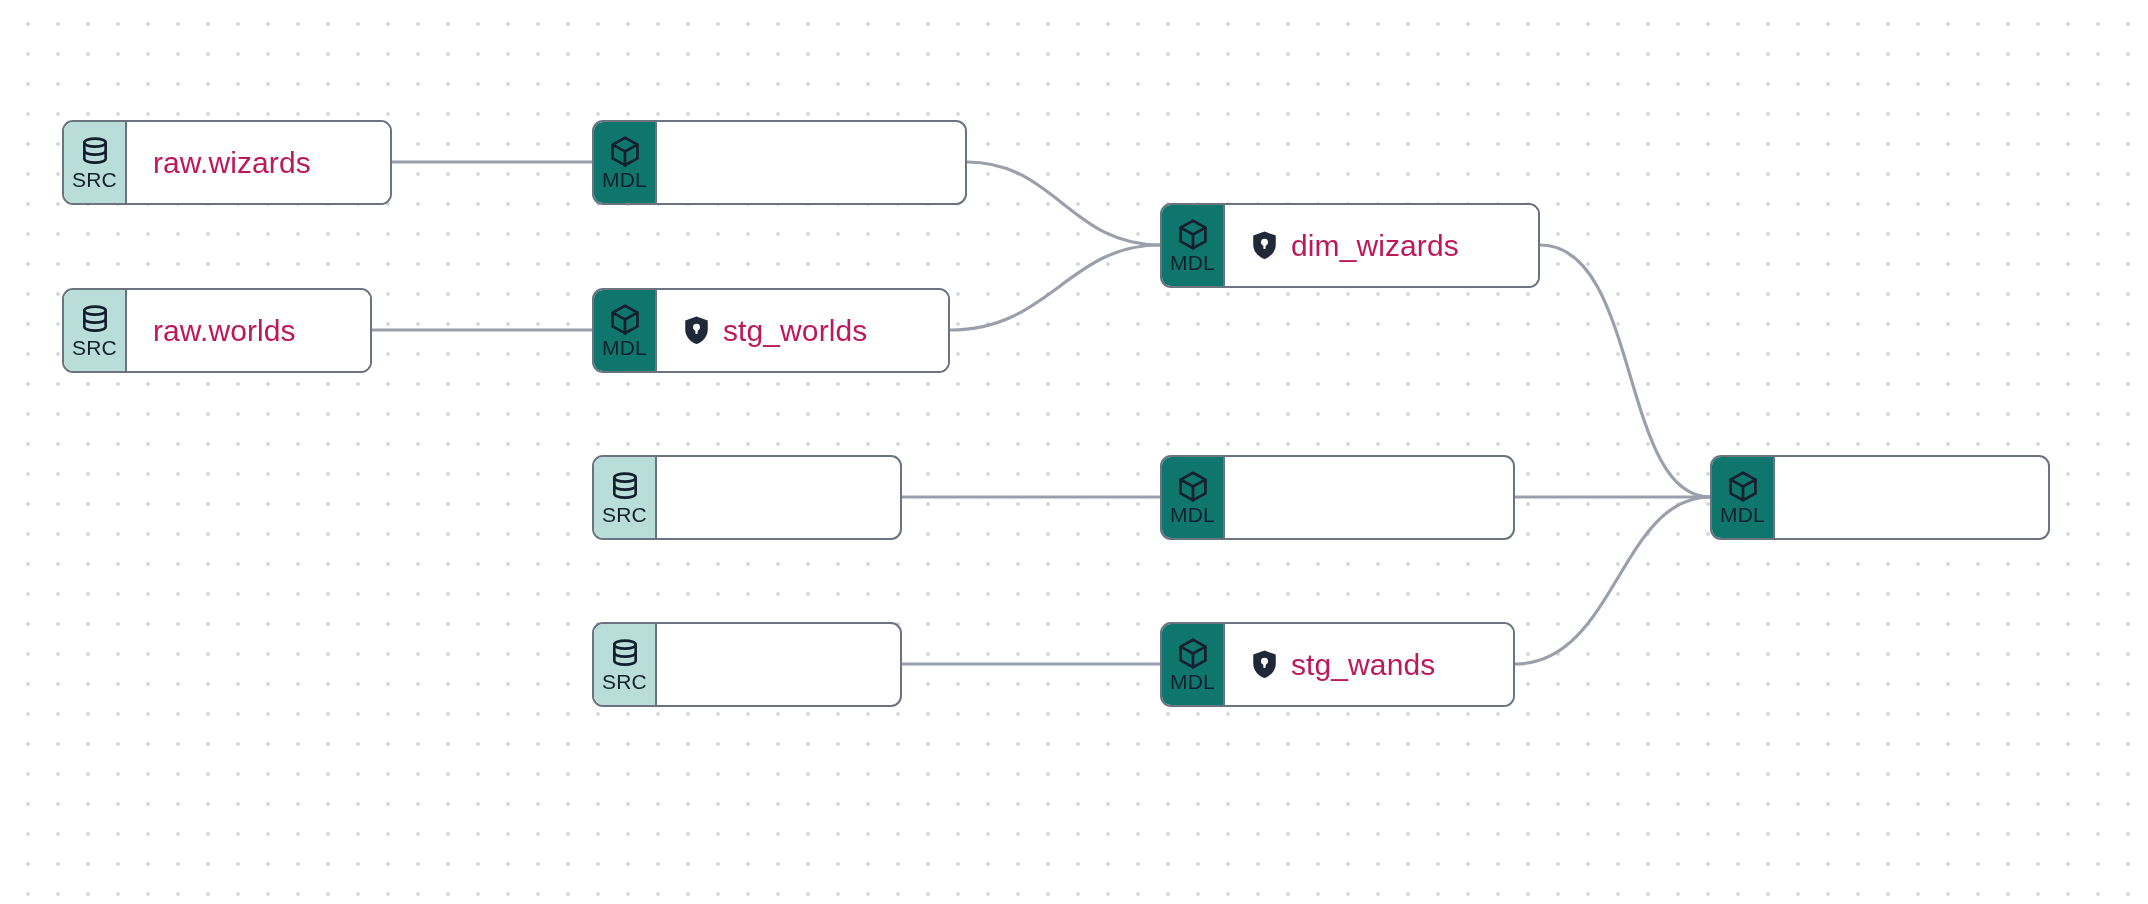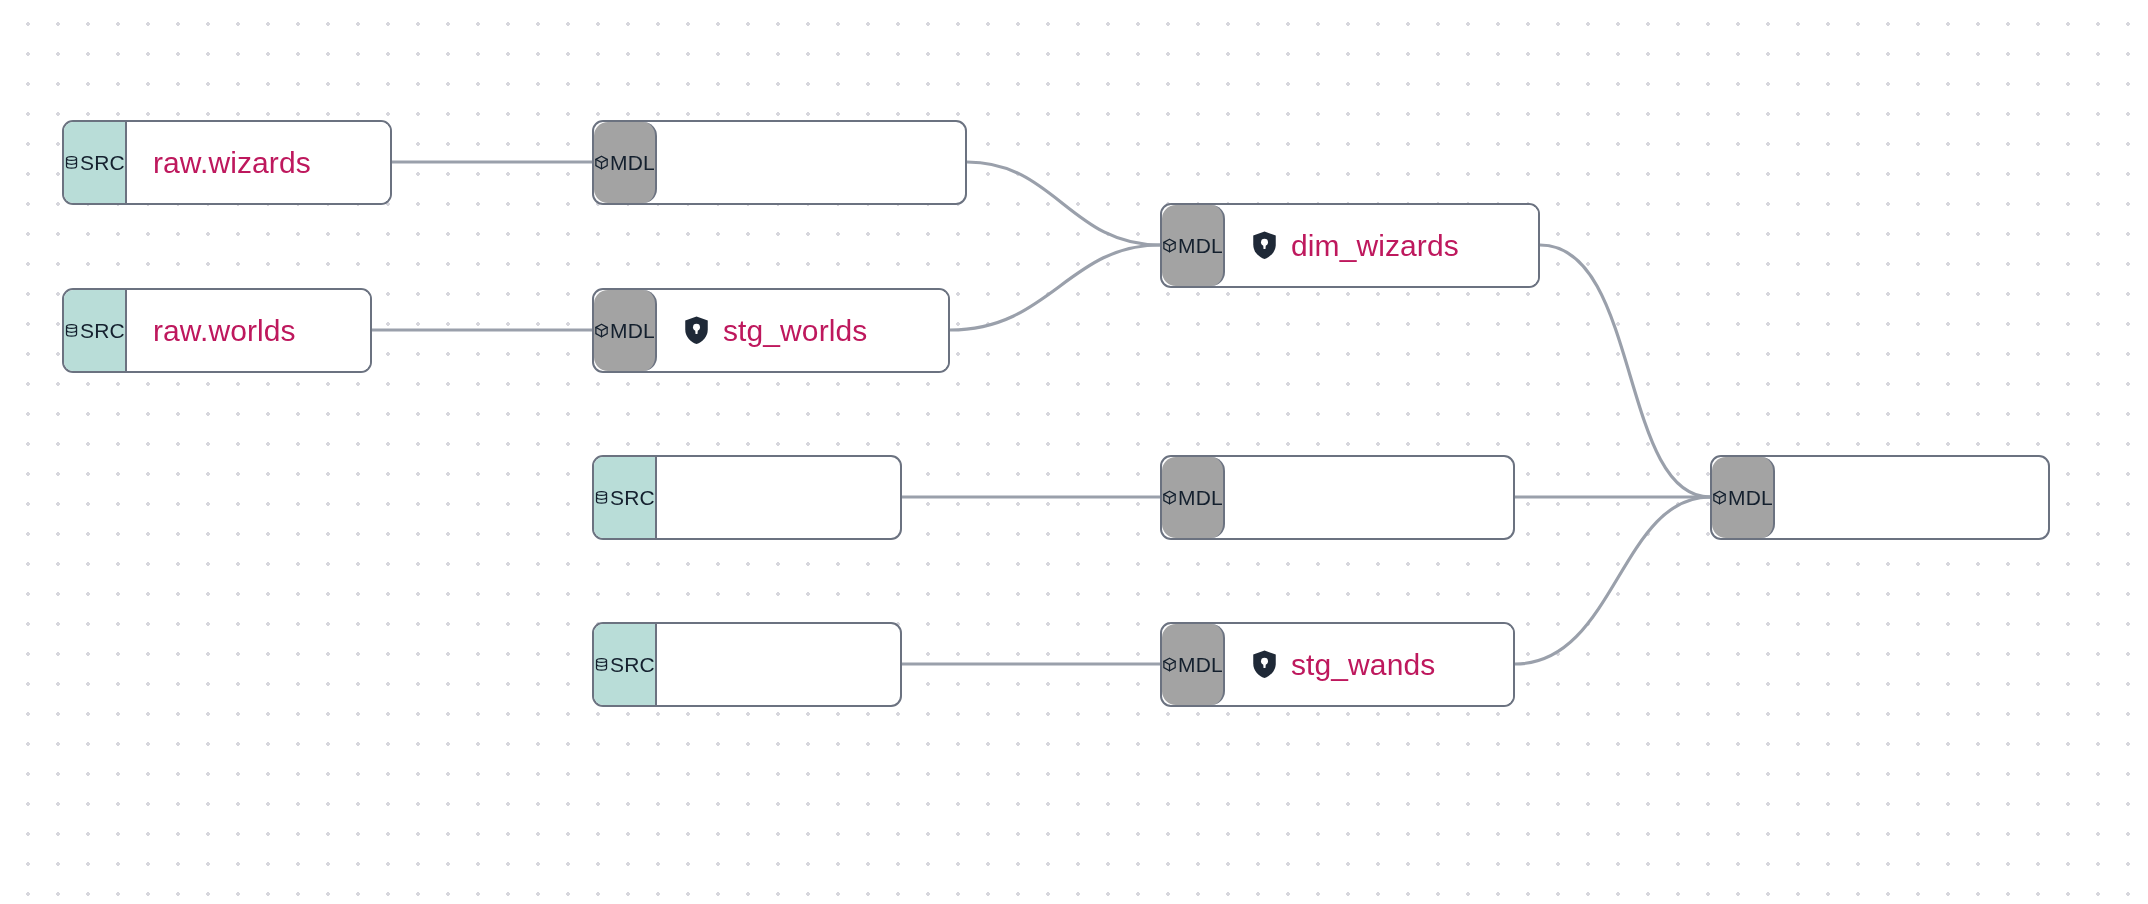--- a/index.html
+++ b/index.html
@@ -22,28 +22,28 @@
     align-items:stretch;
     background:#ffffff;
     border:2.6px solid #6b7280;
     border-radius:11px;
     box-sizing:border-box;
     overflow:hidden;
   }
   .badge{
     flex:0 0 auto;
     width:63px;
-    display:flex;
+    display:flex;flex-direction:column;
     align-items:center;justify-content:center;
     gap:1px;
     border-right:2.6px solid #6b7280;
     box-sizing:border-box;
   }
   .badge.src{background:#b9ddd8;}
-  .badge.mdl{background:#a3a3a3;border-radius:14px;}
+  .badge.mdl{background:#0f766e;}
   .badge svg{display:block;}
   .badge-text{
     font-size:21px;
     line-height:21px;
     color:#14202e;
     letter-spacing:.2px;
     font-family:"Liberation Sans", sans-serif;
   }
   .body{
     flex:1 1 auto;

